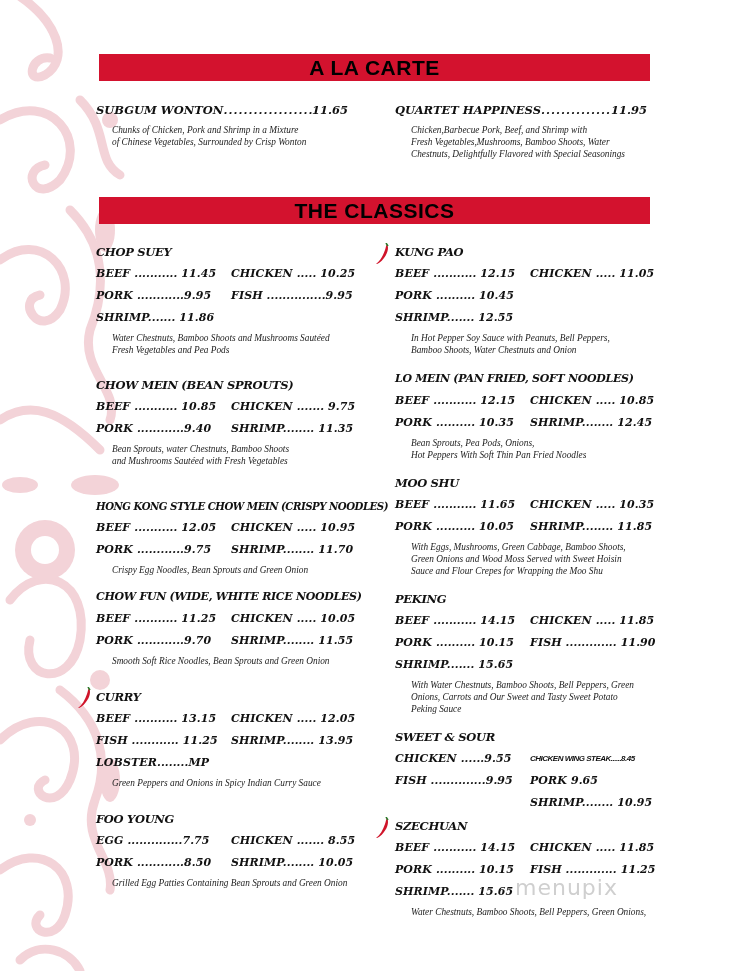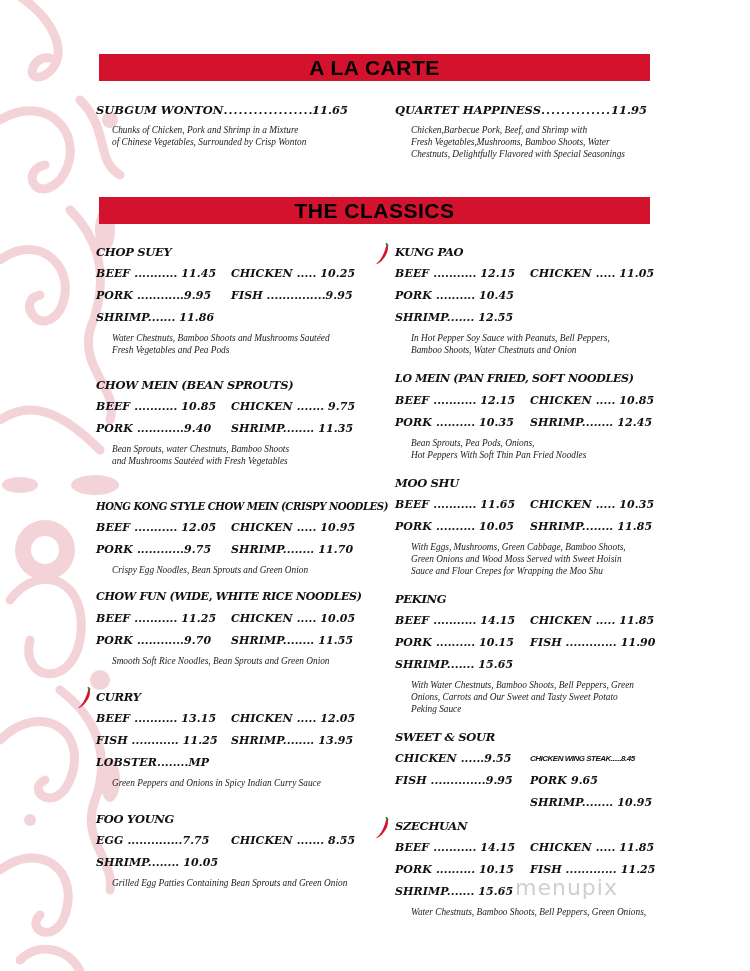--- a/index.html
+++ b/index.html
@@ -193,20 +193,21 @@
   </div>
 </div>
 
 <div class="dish" style="left:96px; top:812px;">
   <div class="dish-title">FOO YOUNG</div>
   <div class="row">
       <span class="pr c1">EGG ..............7.75</span>
       <span class="pr">CHICKEN ....... 8.55</span>
     </div>
   <div class="row">
+      <span class="pr c1">PORK ............8.50</span>
       <span class="pr">SHRIMP........ 10.05</span>
     </div>
   <div class="desc">
     <div>Grilled Egg Patties Containing Bean Sprouts and Green Onion</div>
   </div>
 </div>
 
 <svg class="pepper" style="left:376px; top:243px;" viewBox="0 0 14 22">
   <path d="M11 1 C 13 4, 12 10, 8 15 C 5 19, 2 21, 0 21 C 4 18, 7 13, 9 7 C 10 4, 10 2, 11 1 Z" fill="#d0142a"></path>
   <path d="M10 0 L12 3" stroke="#2a7a2a" stroke-width="1.5"></path>

